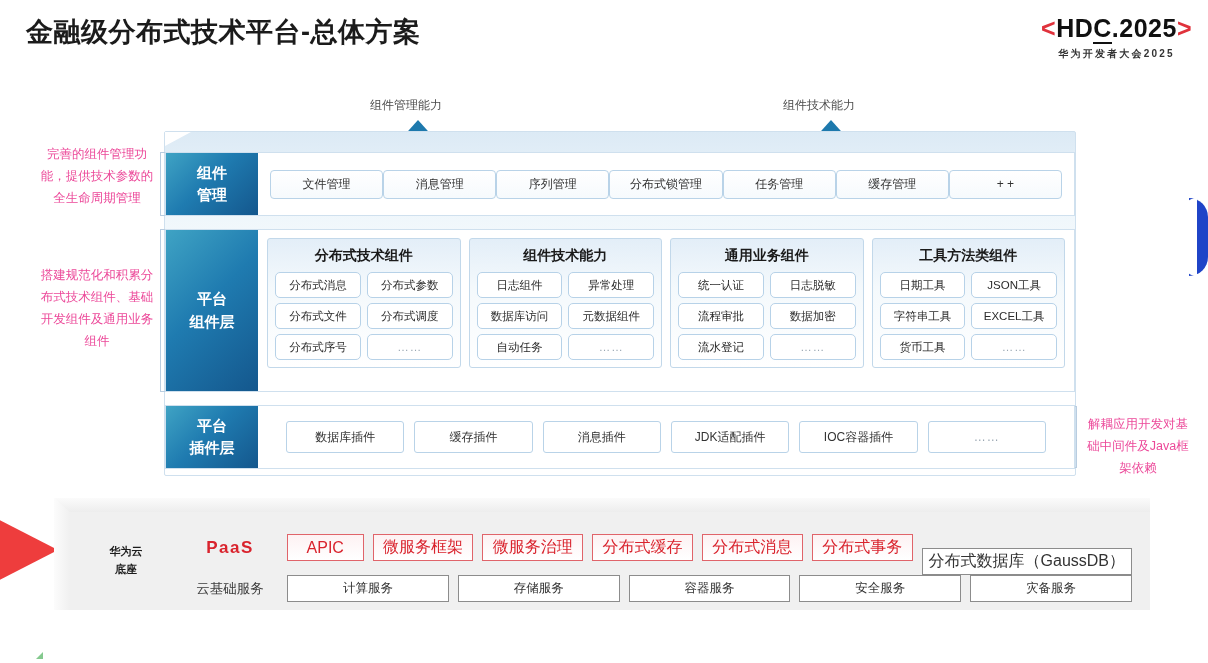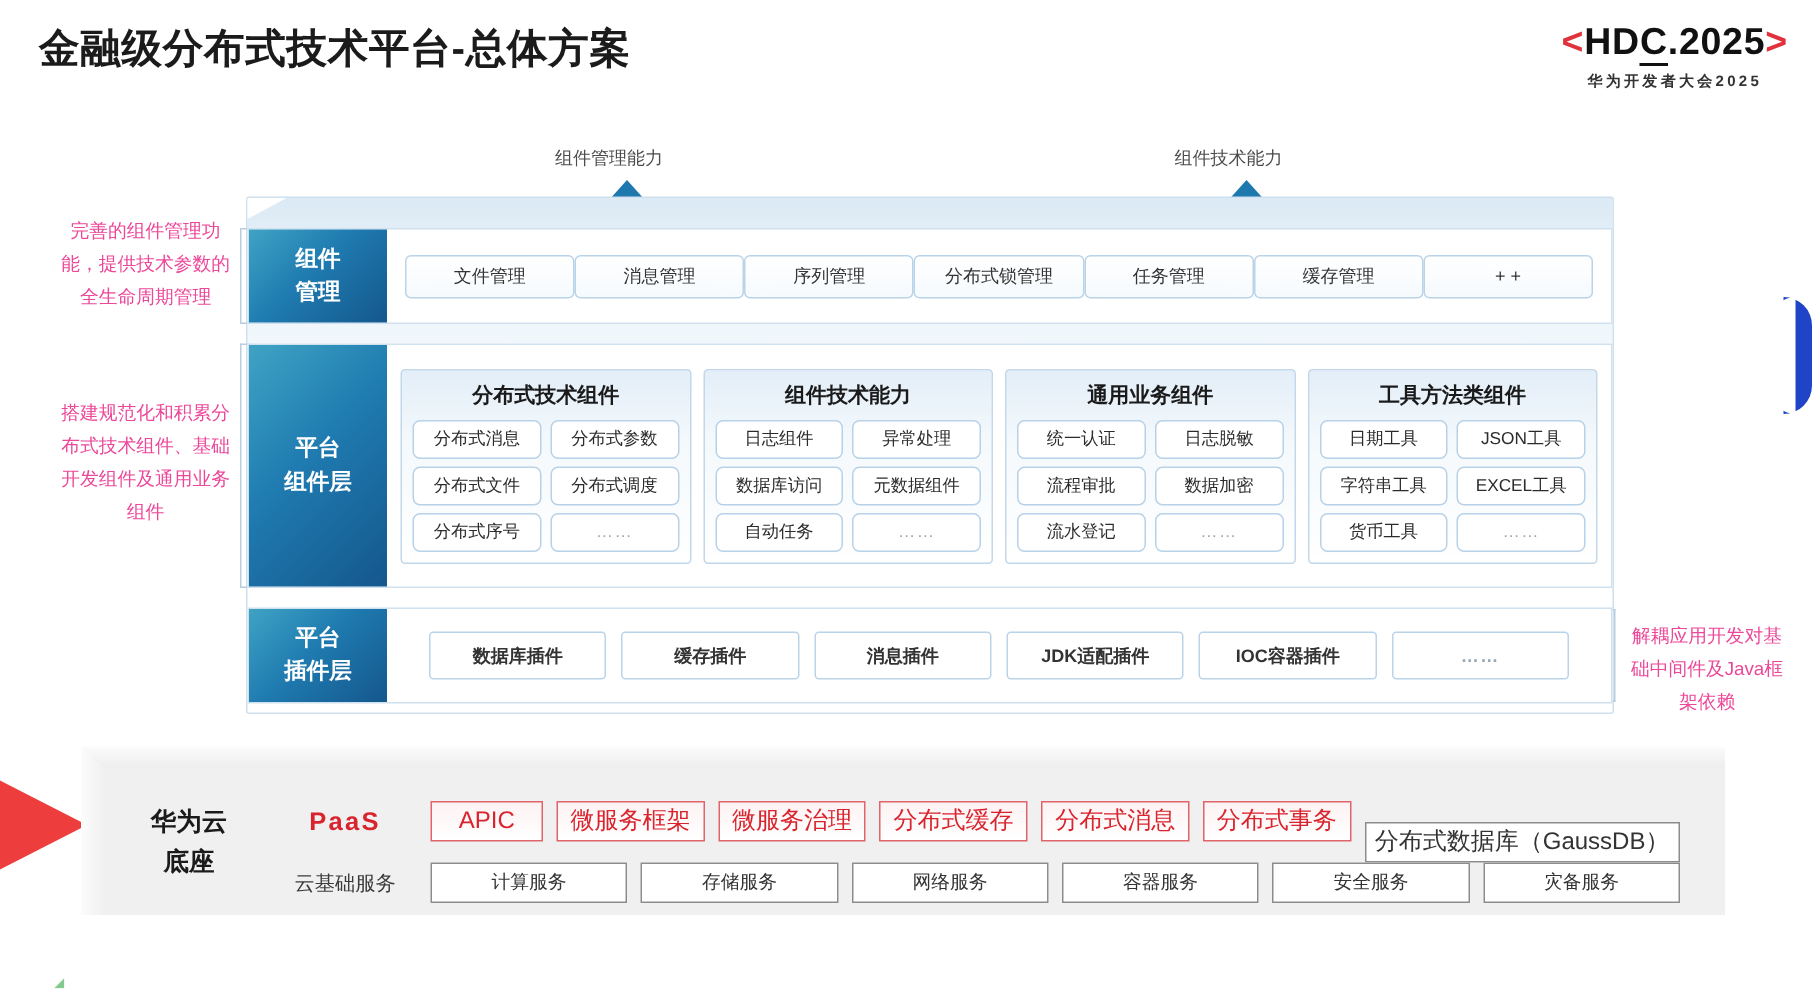--- a/index.html
+++ b/index.html
@@ -91,21 +91,21 @@
     display: flex; align-items: center; justify-content: center;
     font-size: 12px; color: #333;
     background: linear-gradient(180deg,#ffffff 0%, #f6fafd 100%);
     border: 1px solid #b9d3e8;
     border-radius: 4px;
     white-space: nowrap;
   }
 
   
   #layer-comp { left: 165px; top: 229px; width: 910px; height: 163px; }
-  #layer-comp .layer-body { padding: 8px 9px; gap: 8px; align-items: center; }
+  #layer-comp .layer-body { padding: 8px 9px; gap: 8px; align-items: flex-start; }
   .group {
     flex: 1;
     display: flex; flex-direction: column;
     border: 1px solid #c2d8ea;
     border-radius: 3px;
     background: linear-gradient(180deg,#e3eef8 0%, #f4f9fc 38%, #ffffff 100%);
     padding: 5px 7px 7px;
   }
   .group-title {
     text-align: center; font-size: 14px; font-weight: bold;
@@ -122,21 +122,21 @@
     font-size: 11.5px; color: #2b2b2b;
     background: #ffffff;
     border: 1px solid #b7d2e8;
     border-radius: 5px;
     white-space: nowrap;
   }
   .cell.ellip { color: #9aa7b2; letter-spacing: 1px; }
 
   
   #layer-plugin { left: 165px; top: 405px; width: 910px; height: 64px; }
-  #layer-plugin .layer-body { justify-content: space-between; padding: 0 28px; gap: 10px; font-weight: bold; }
+  #layer-plugin .layer-body { justify-content: space-between; padding: 0 28px; gap: 10px; }
   .plugin-chip {
     flex: 1; height: 32px;
     display: flex; align-items: center; justify-content: center;
     font-size: 12px; color: #333;
     background: #ffffff;
     border: 1px solid #b9d3e8;
     border-radius: 3px;
     white-space: nowrap;
   }
   .plugin-chip.ellip { color: #9aa7b2; letter-spacing: 1px; }
@@ -181,23 +181,23 @@
     width: 1080px; height: 98px;
     background: #f0f0f0;
   }
   .base-inner {
     position: absolute; inset: 0;
     display: flex; align-items: center;
   }
   .base-title {
     width: 112px; flex: 0 0 112px;
     display: flex; flex-direction: column; align-items: center; justify-content: center;
-    font-size: 17px; font-weight: bold; color: #1b1b1b; line-height: 1.6;
-  }
-  .base-rows { flex: 1; display: flex; flex-direction: column; gap: 0; padding-right: 30px; }
+    font-size: 11px; font-weight: bold; color: #1b1b1b; line-height: 1.6;
+  }
+  .base-rows { flex: 1; display: flex; flex-direction: column; gap: 0; padding-right: 18px; }
   .base-row { display: flex; align-items: center; gap: 9px; }
   .base-row-label {
     width: 96px; flex: 0 0 96px; text-align: center;
     font-size: 15px; white-space: nowrap;
   }
   .base-row-label.paas { color: #d9232d; font-weight: bold; font-size: 17px; letter-spacing: 1.5px; }
   .base-row-label.cbs { color: #3a3a3a; font-size: 13.5px; }
   .paas-chip {
     height: 27px; display: flex; align-items: center; justify-content: center;
     font-size: 16px; color: #d9232d;
@@ -385,21 +385,20 @@
             <div class="paas-chip" style="flex:1">分布式缓存</div>
             <div class="paas-chip" style="flex:1">分布式消息</div>
             <div class="paas-chip" style="flex:1">分布式事务</div>
             <div class="paas-chip neutral" style="flex:1.55">分布式数据库（GaussDB）</div>
           </div>
 
           <div class="base-row">
             <div class="base-row-label cbs">云基础服务</div>
             <div class="svc-chip">计算服务</div>
             <div class="svc-chip">存储服务</div>
-            <div class="svc-chip">网络服务</div>
             <div class="svc-chip">容器服务</div>
             <div class="svc-chip">安全服务</div>
             <div class="svc-chip">灾备服务</div>
           </div>
 
         </div>
       </div>
     </div>
   </div>
 

